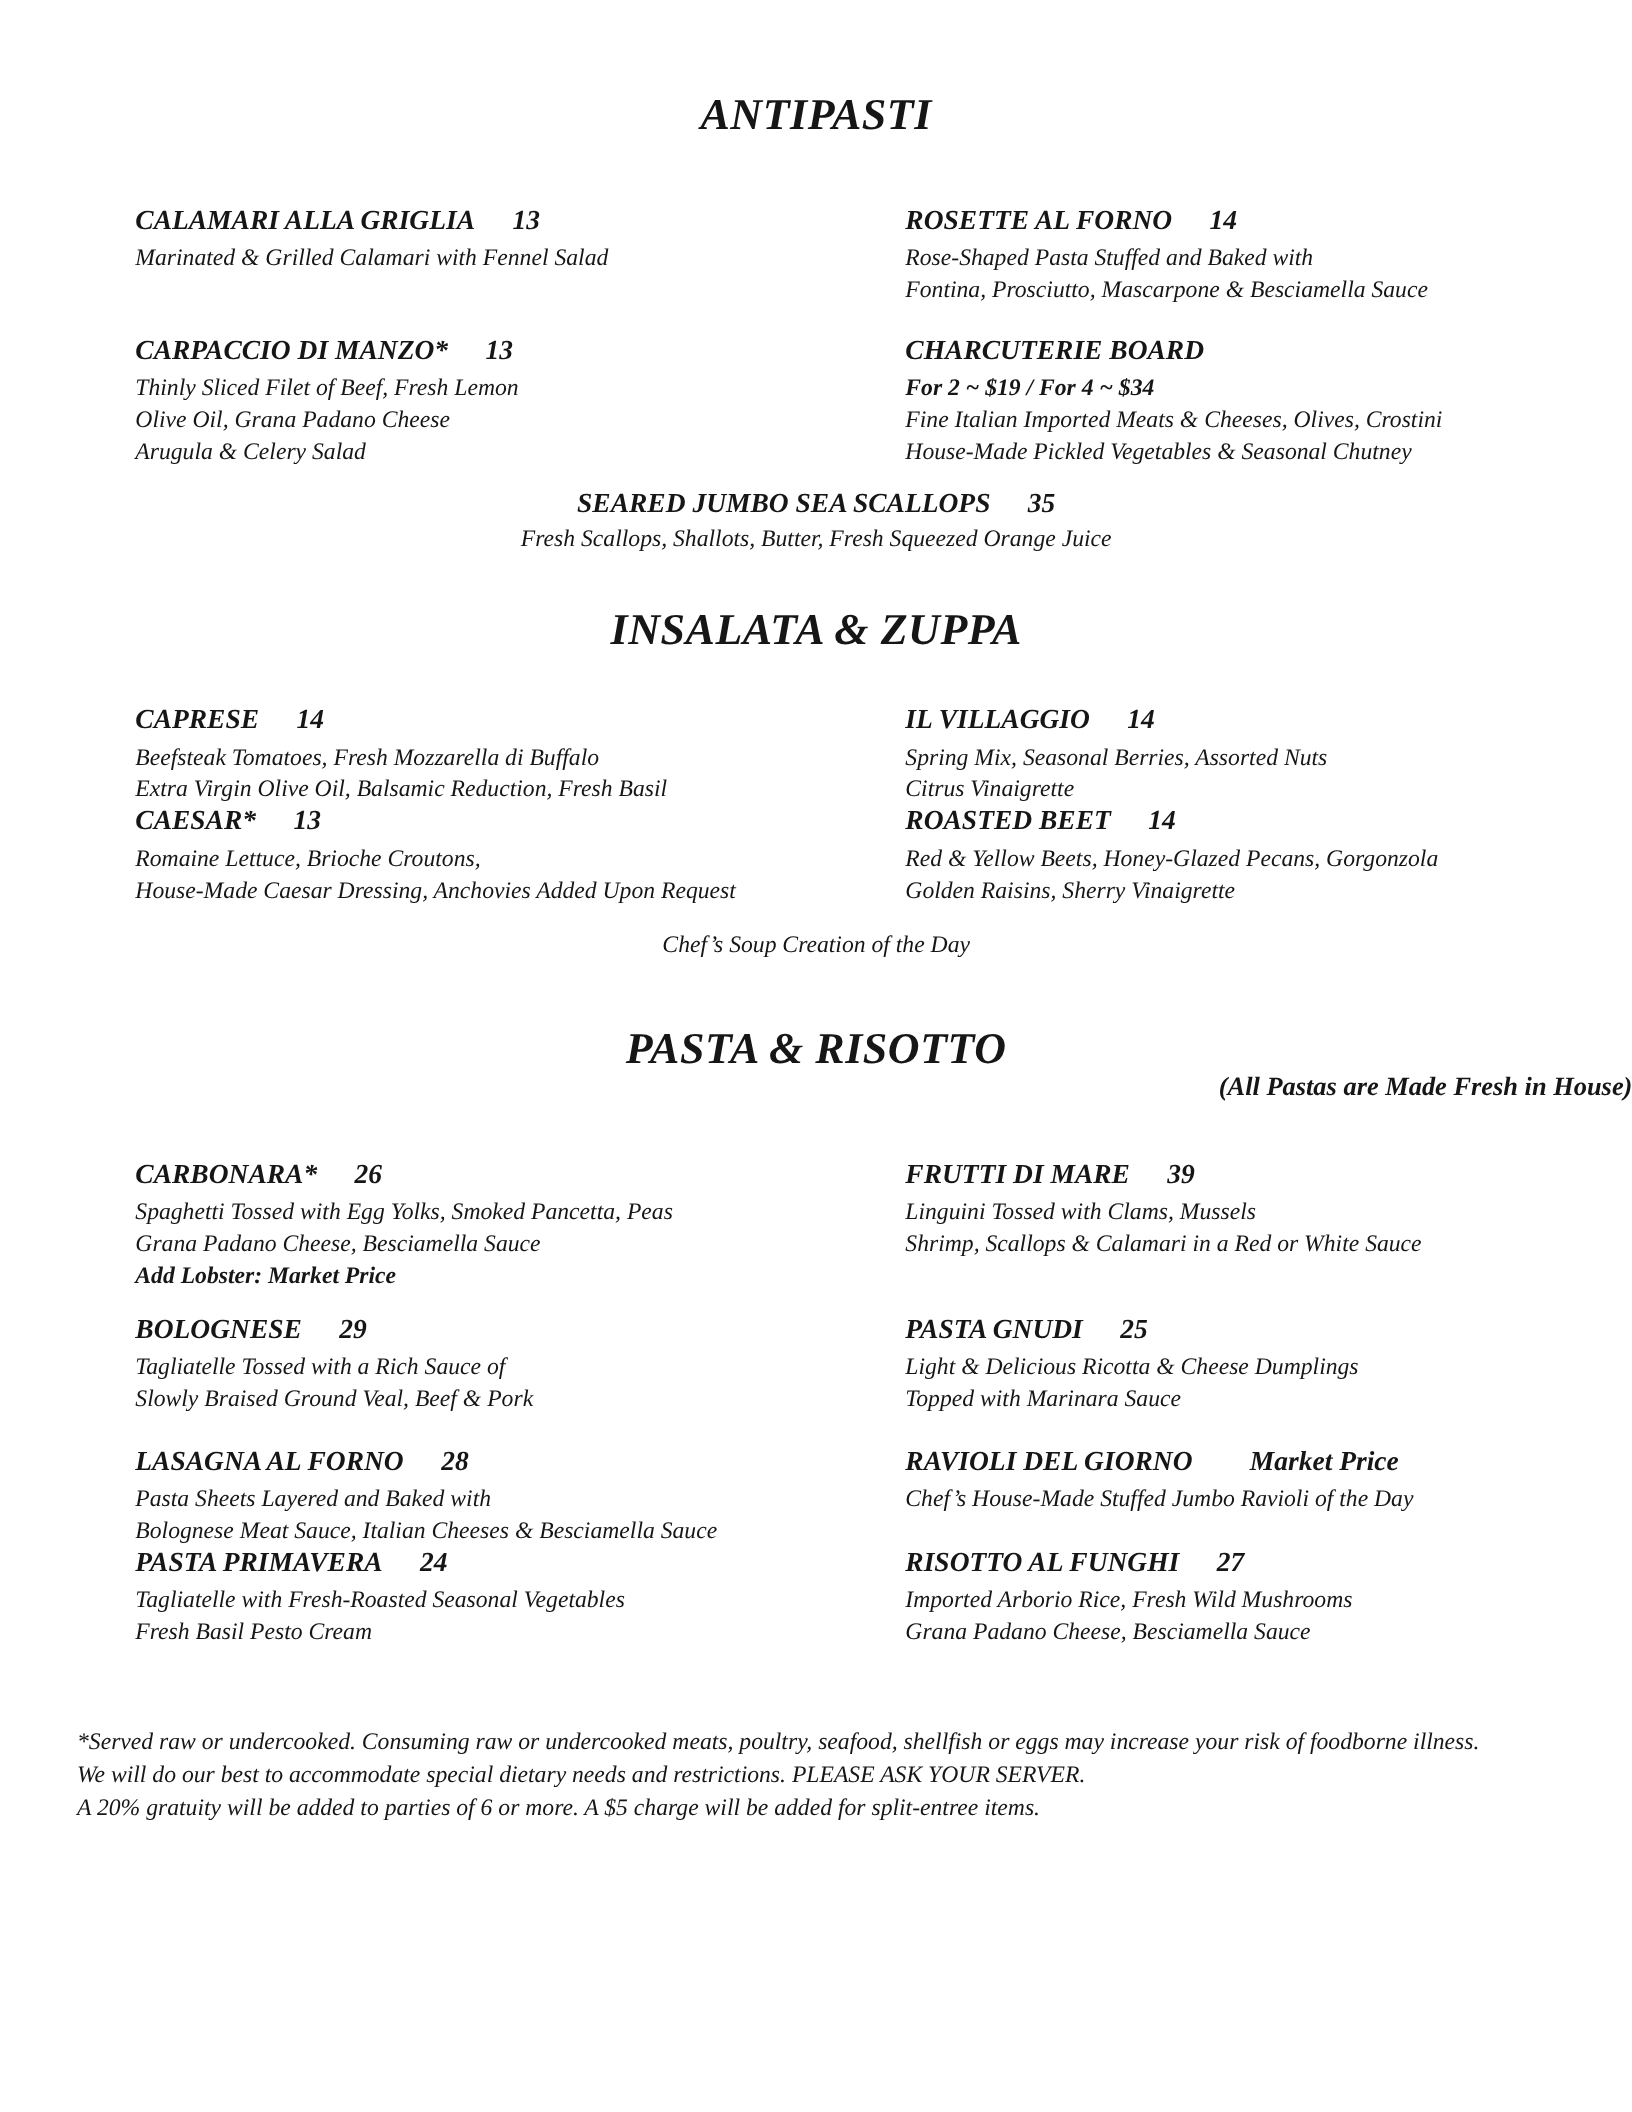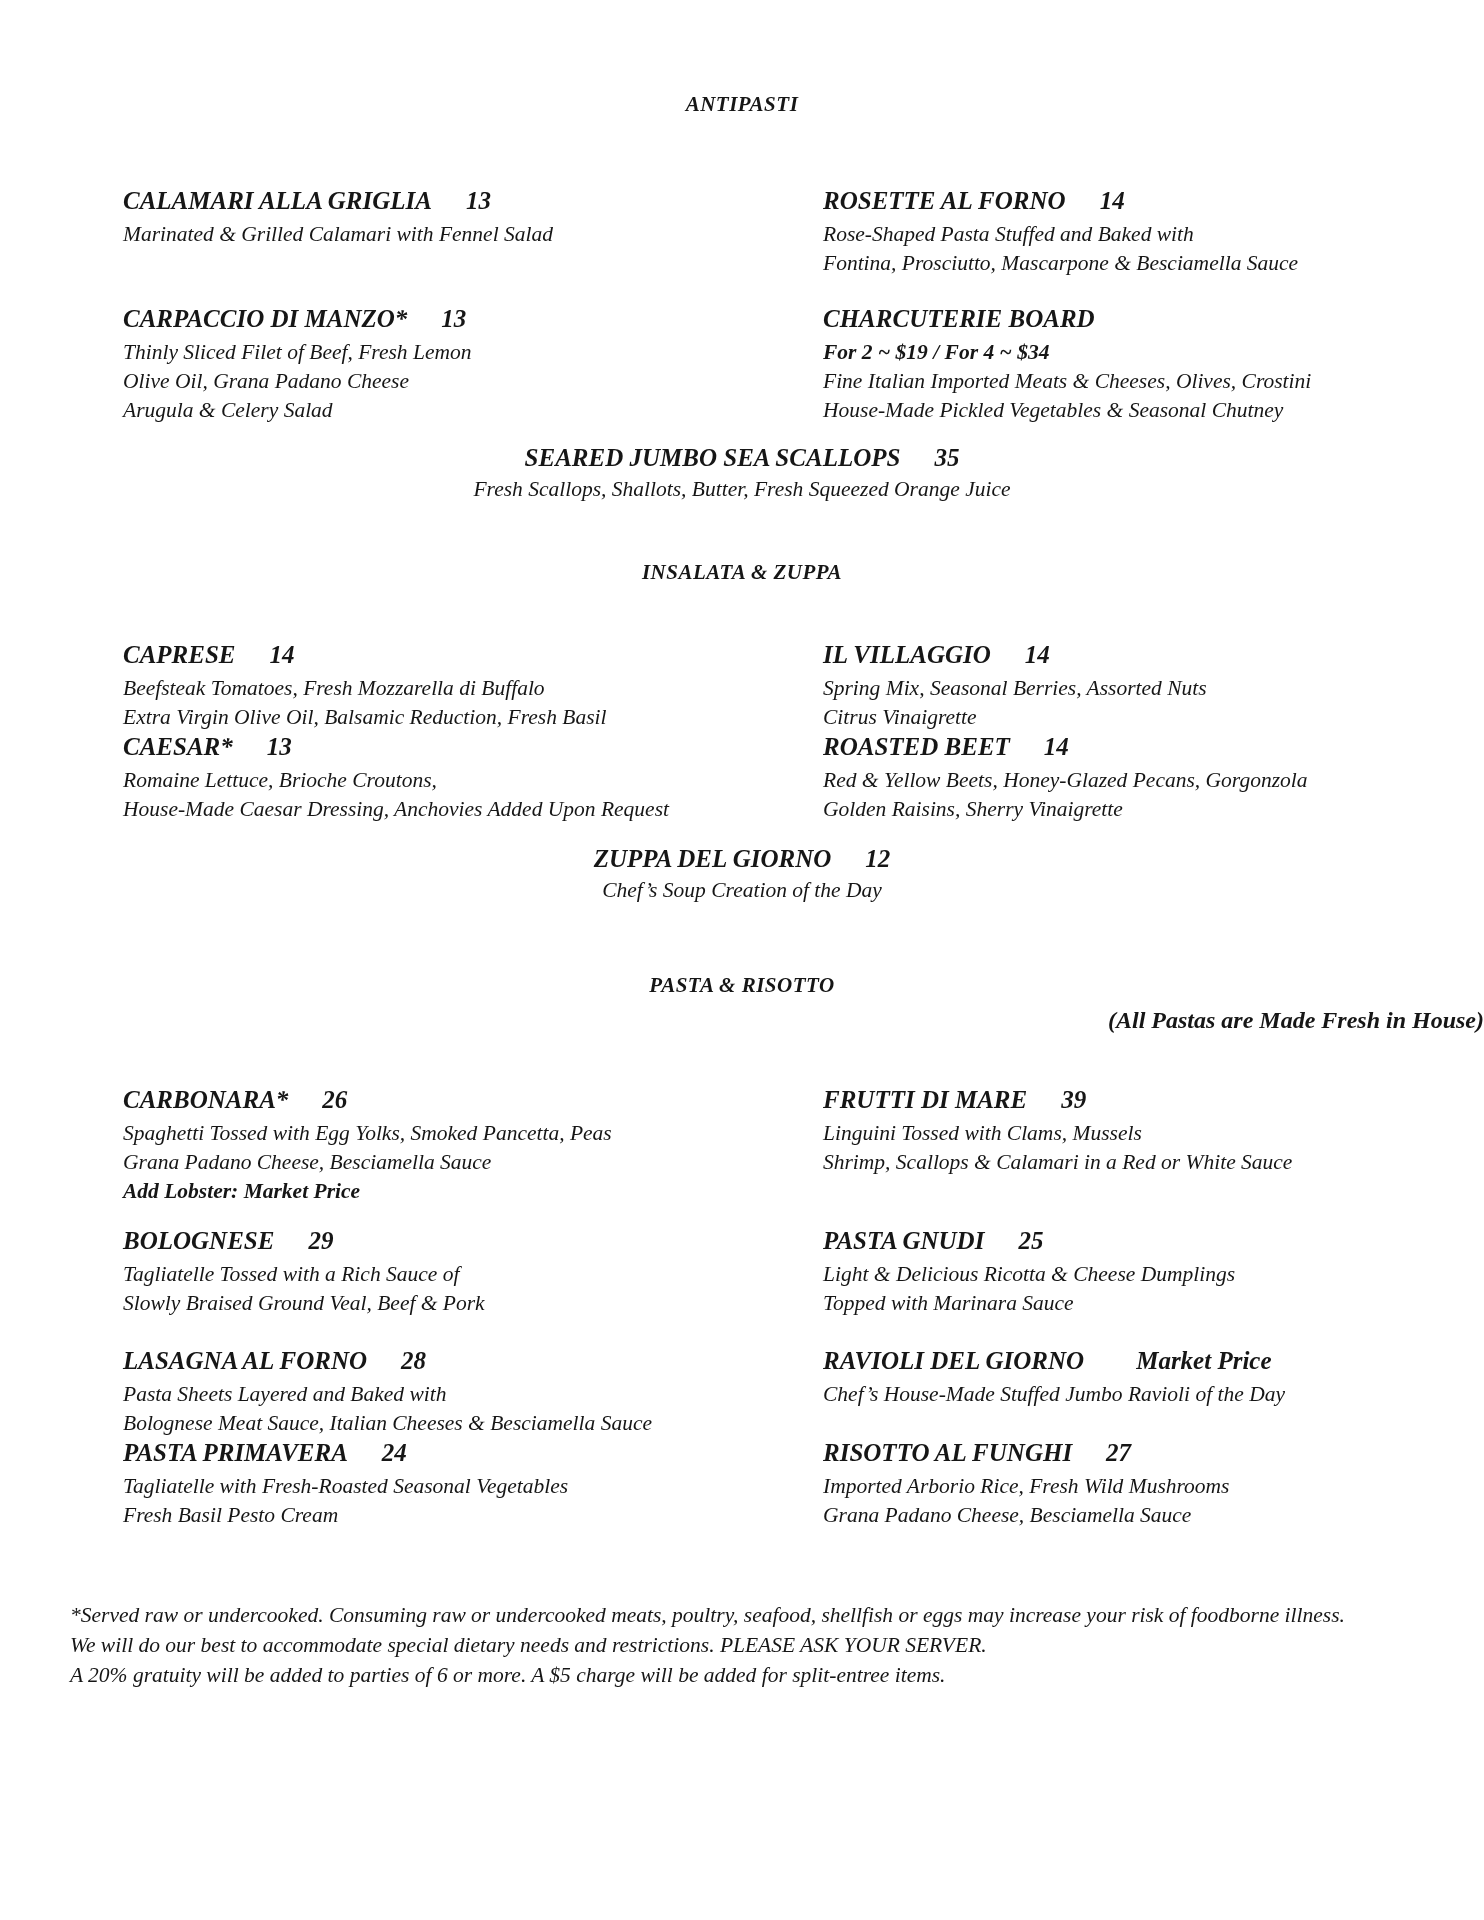--- a/index.html
+++ b/index.html
@@ -11,21 +11,21 @@
   }
   .page {
     position:relative;
     width:1484px; height:1920px;
     background:#ffffff;
     font-style:italic;
     padding-top:86px;
     overflow:hidden;
   }
   .section-title {
-    font-weight:700; font-size:21px; line-height:36px;
+    font-weight:700; font-size:40px; line-height:36px;
     text-align:center; letter-spacing:0.5px;
   }
   .section-sub {
     font-weight:700; font-size:24px; line-height:30px;
     text-align:right; margin-top:2px;
   }
   .row {
     display:grid;
     grid-template-columns:700px 1fr;
     padding-left:123px; padding-right:50px;
@@ -135,23 +135,20 @@
     <div class="item">
       <div class="item-head">
         <span>ROASTED BEET</span><span class="price">14</span>
       </div>
       <div class="desc">Red &amp; Yellow Beets, Honey-Glazed Pecans, Gorgonzola</div>
       <div class="desc">Golden Raisins, Sherry Vinaigrette</div>
     </div>
   </div>
 
   <div class="featured mt-zuppa">
-    <div class="item-head">
-      <span>ZUPPA DEL GIORNO</span><span class="price">12</span>
-    </div>
     <div class="desc">Chef’s Soup Creation of the Day</div>
   </div>
 
   <div class="section-title mt-pasta">PASTA &amp; RISOTTO</div>
   <div class="section-sub">(All Pastas are Made Fresh in House)</div>
 
   <div class="row mt-row-p1">
     <div class="item">
       <div class="item-head">
         <span>CARBONARA*</span><span class="price">26</span>

